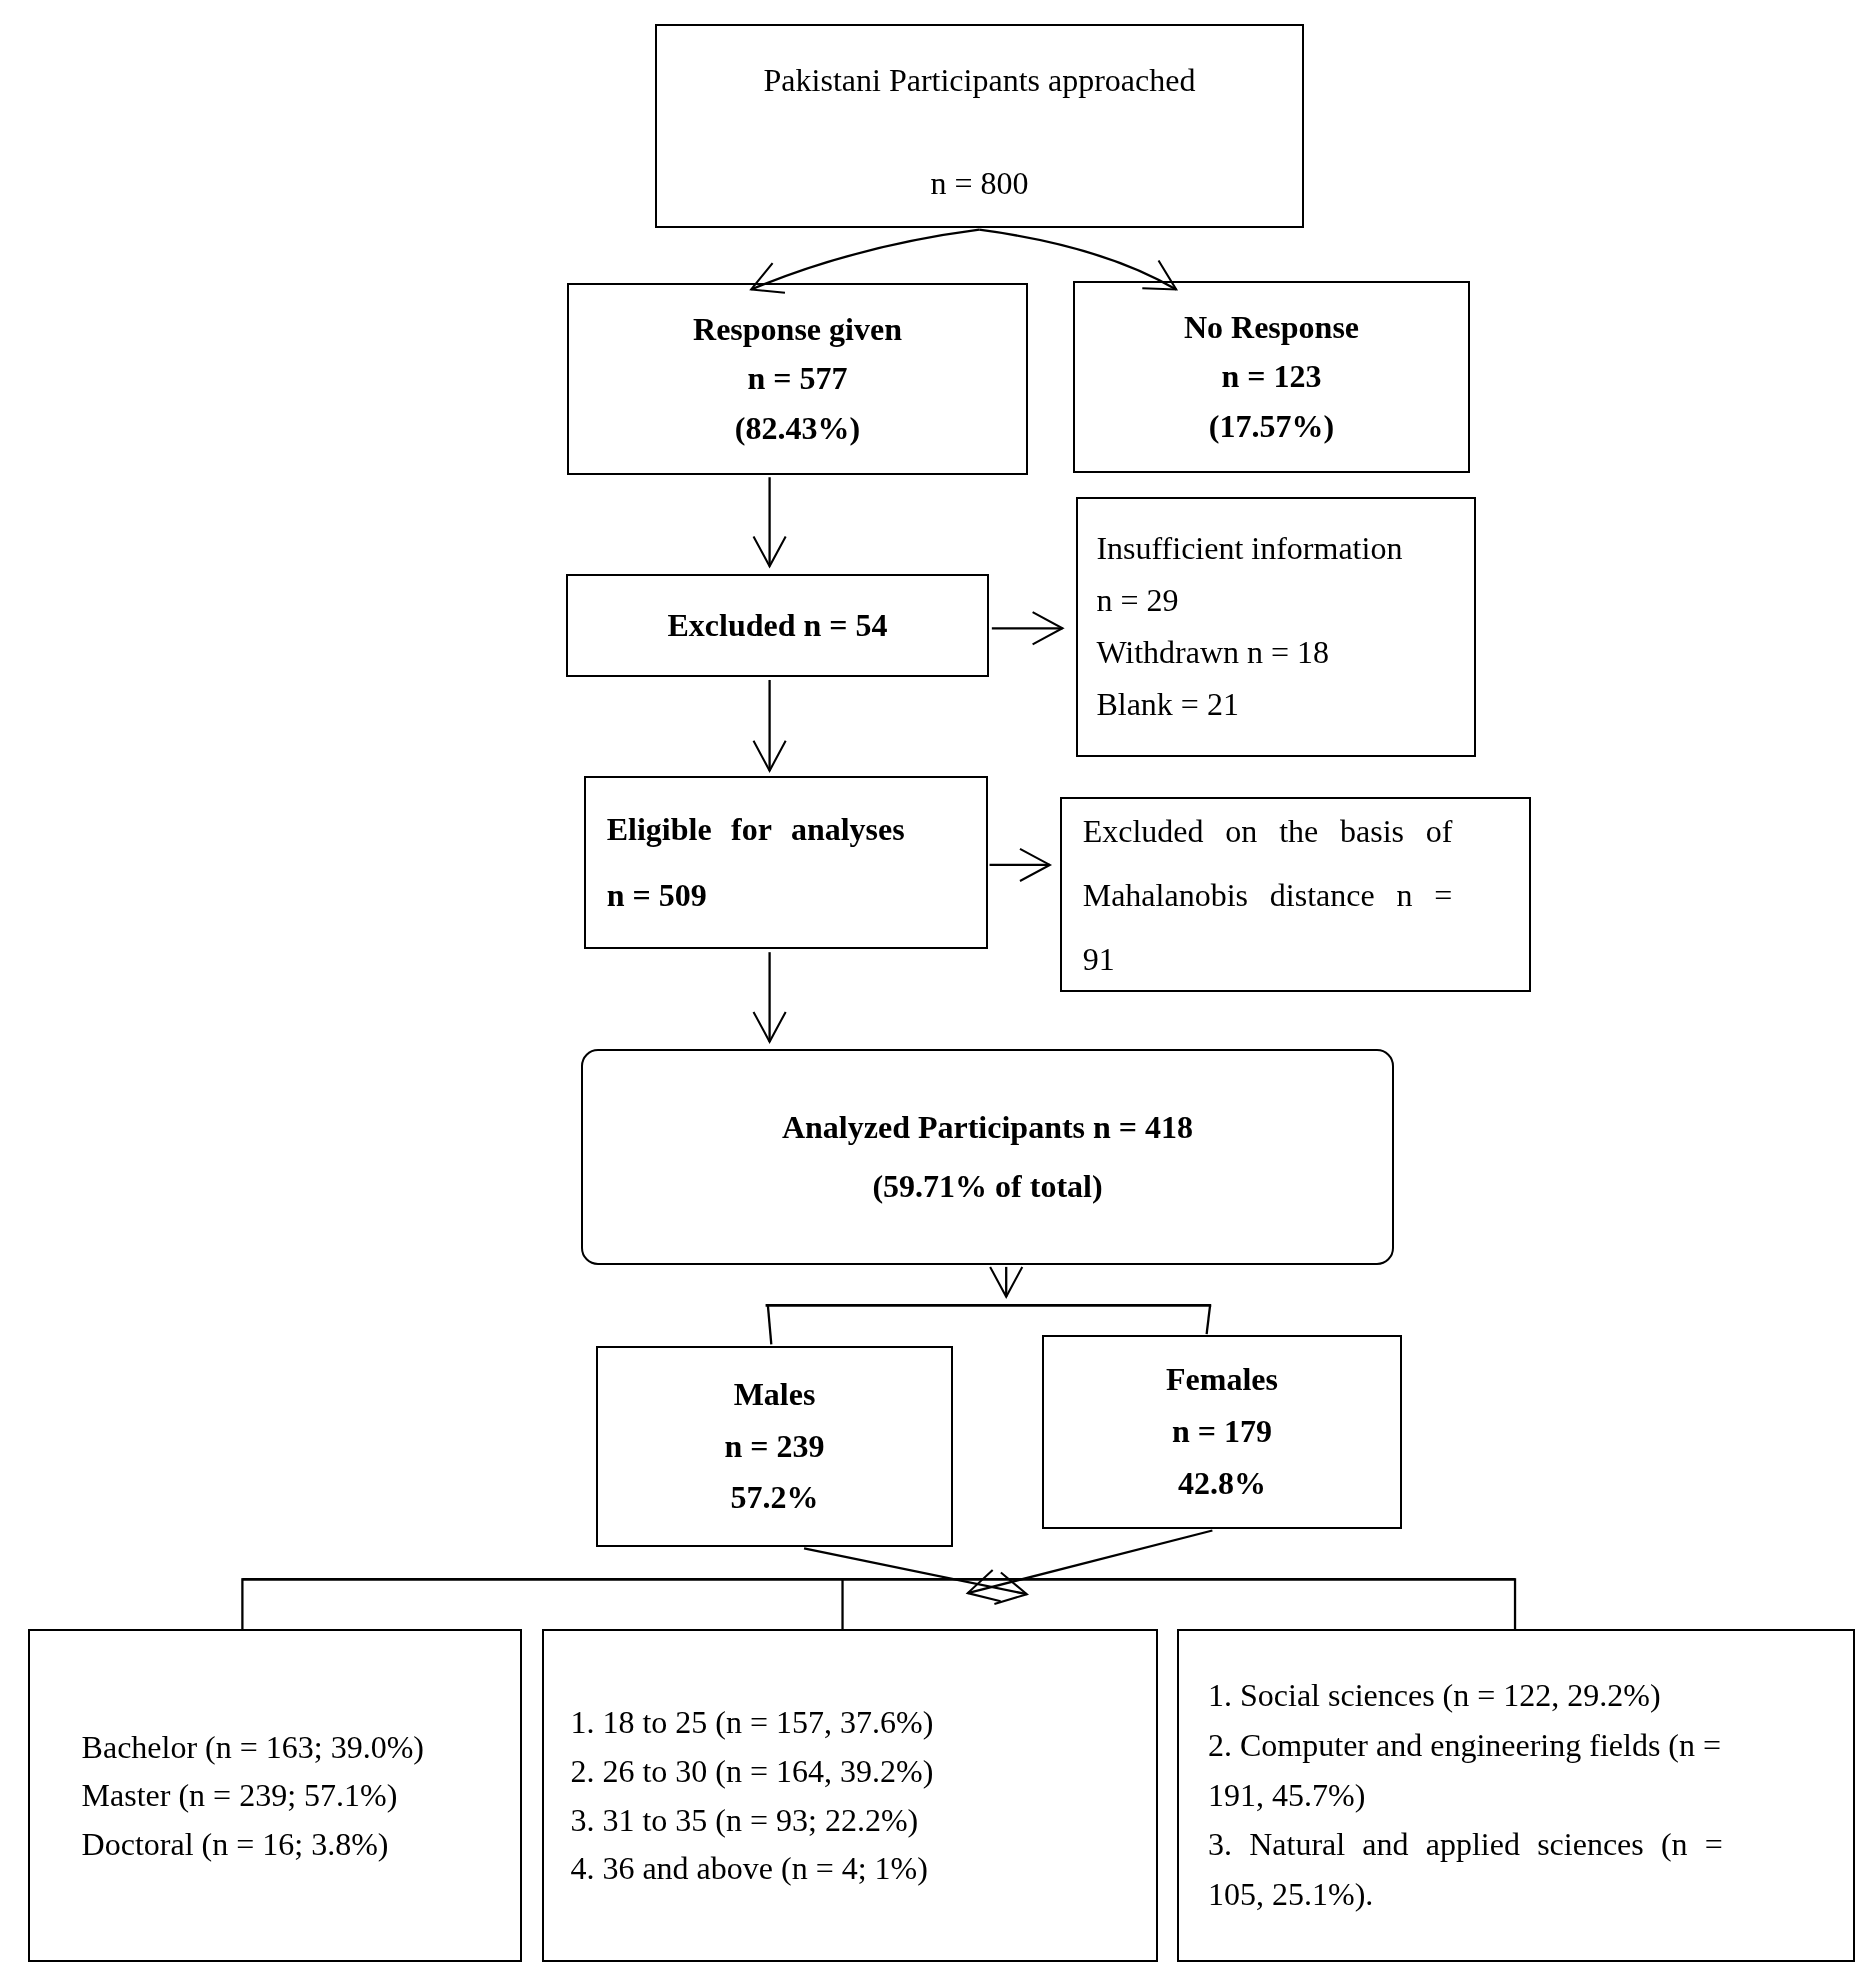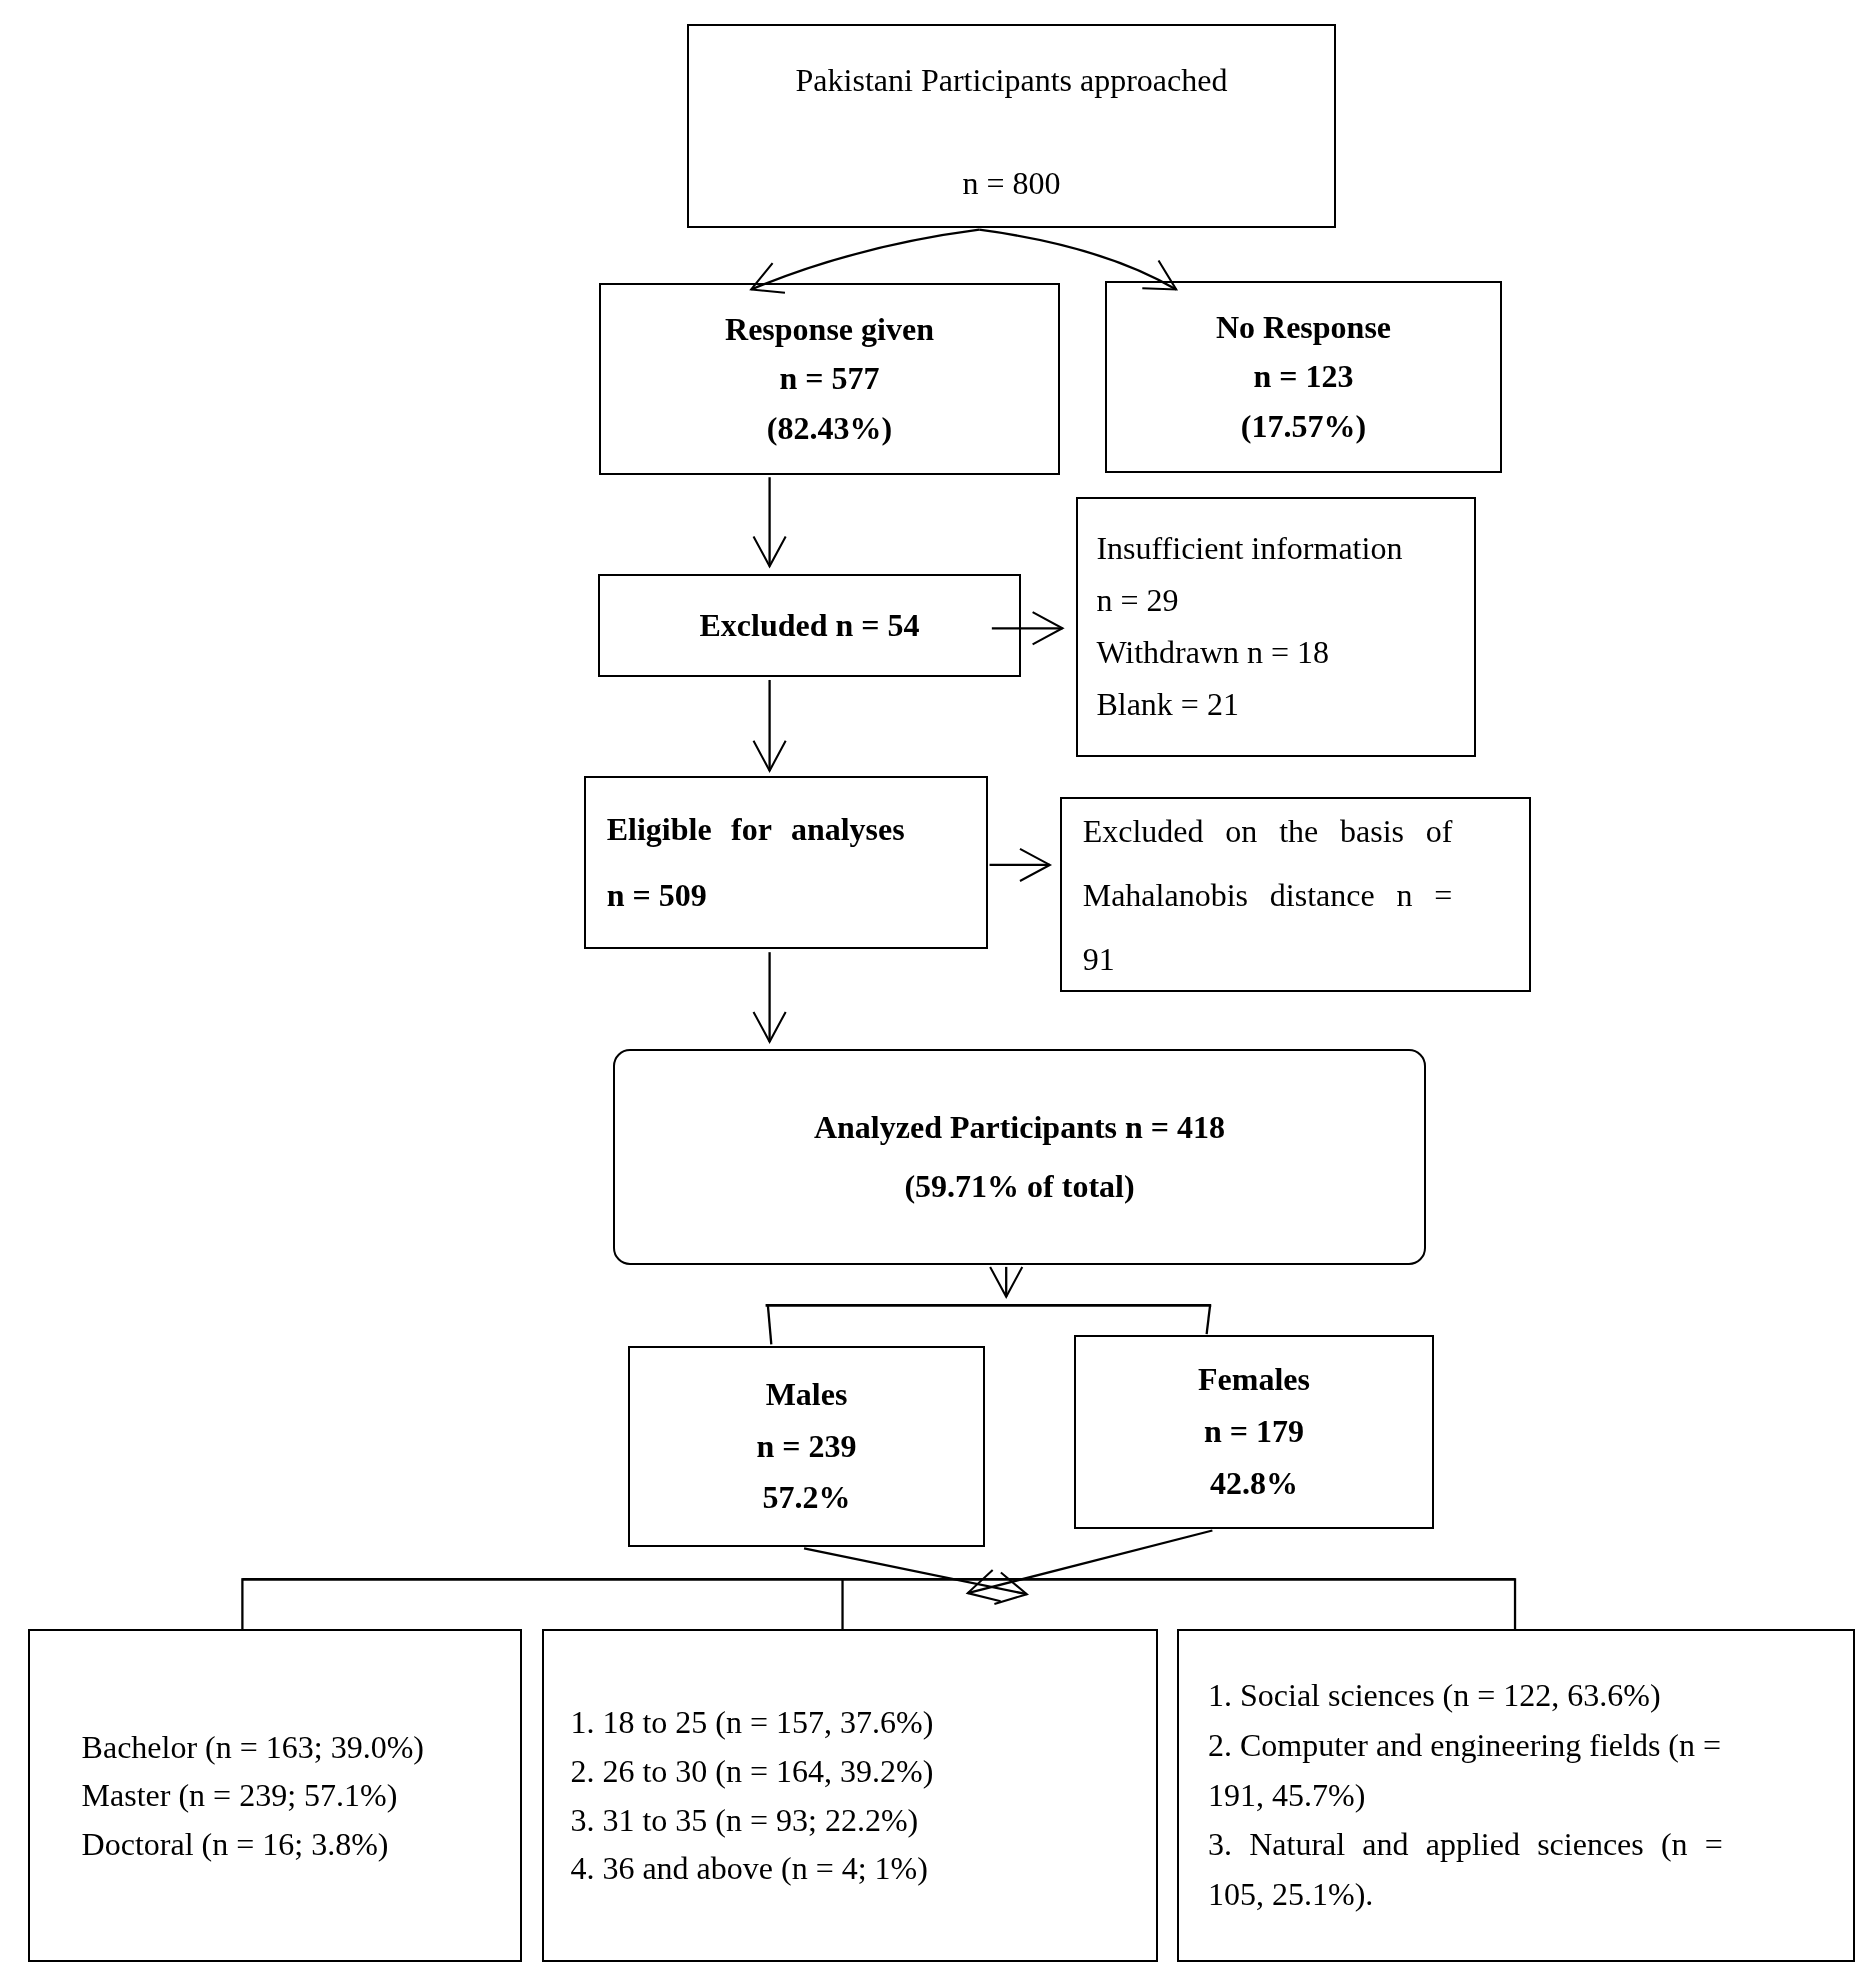--- a/index.html
+++ b/index.html
@@ -5,21 +5,21 @@
   html,body{margin:0;padding:0;background:#ffffff;}
   #canvas{
     position:relative;width:1874px;height:1975px;background:#ffffff;
     font-family:"Liberation Serif","DejaVu Serif",serif;color:#000;overflow:hidden;
   }
   .box{
     position:absolute;border:2.9px solid #000;background:#fff;box-sizing:border-box;
     display:flex;flex-direction:column;justify-content:center;
     font-size:32px;line-height:1.55;z-index:1;
   }
-  .center{align-items:center;text-align:center;margin-left:32px;}
+  .center{align-items:center;text-align:center;}
   .left{align-items:flex-start;text-align:right;}
   .bold{font-weight:bold;}
   .line{white-space:nowrap;}
   svg.connectors{position:absolute;left:0;top:0;z-index:2;pointer-events:none;}
   svg.connectors line, svg.connectors path{stroke:#000;fill:none;}
 </style>
 </head>
 <body>
 
 <div id="canvas">
@@ -87,21 +87,21 @@
   </div>
 
   <div class="box left" style="left:542px;top:1629px;width:616px;height:333px;padding-left:26.4px;line-height:1.52;">
     <div class="line">1. 18 to 25 (n = 157, 37.6%)</div>
     <div class="line">2. 26 to 30 (n = 164, 39.2%)</div>
     <div class="line">3. 31 to 35 (n = 93; 22.2%)</div>
     <div class="line">4. 36 and above (n = 4; 1%)</div>
   </div>
 
   <div class="box left" style="left:1177px;top:1629px;width:678px;height:333px;padding:0 29px;line-height:1.56;">
-    <div class="line">1. Social sciences (n = 122, 63.6%)</div>
+    <div class="line">1. Social sciences (n = 122, 29.2%)</div>
     <div class="line">2. Computer and engineering fields (n =</div>
     <div class="line">191, 45.7%)</div>
     <div class="line" style="word-spacing:9.2px;">3. Natural and applied sciences (n =</div>
     <div class="line">105, 25.1%).</div>
   </div>
 
   <svg class="connectors" width="1874" height="1975" viewBox="0 0 3263 3439">
     <defs>
       <marker id="arrowV" markerWidth="18" markerHeight="18" refX="15" refY="9" orient="auto" markerUnits="strokeWidth">
         <path d="M2,2 L15,9 L2,16" fill="none" stroke="#000" stroke-width="0.9"></path>

